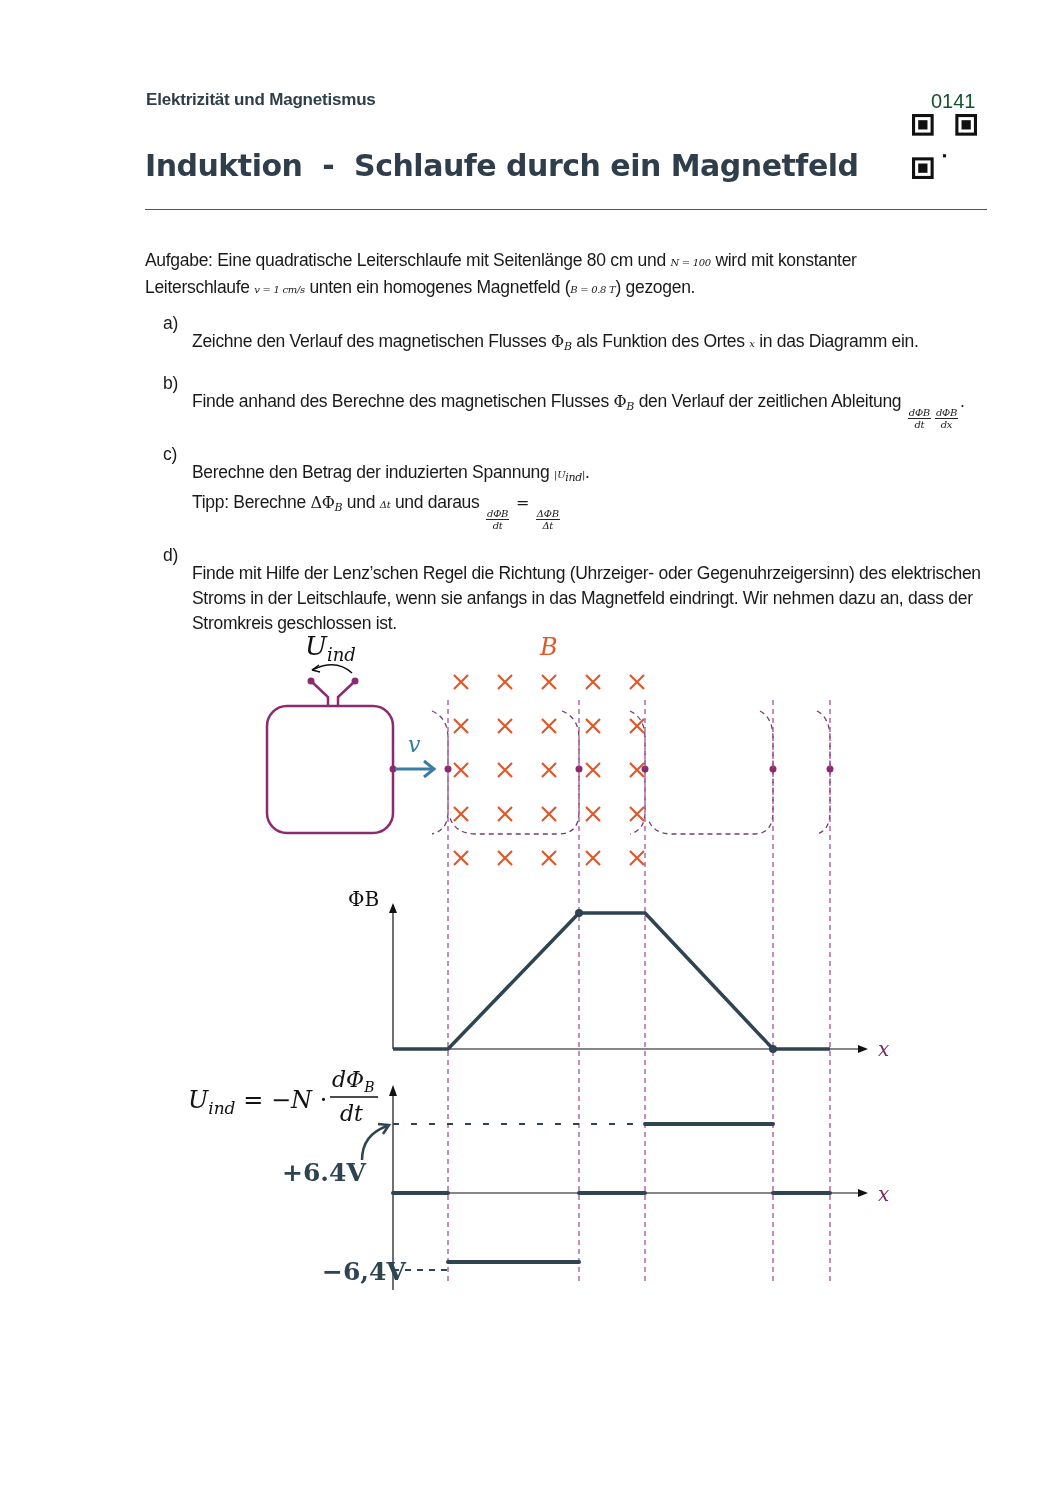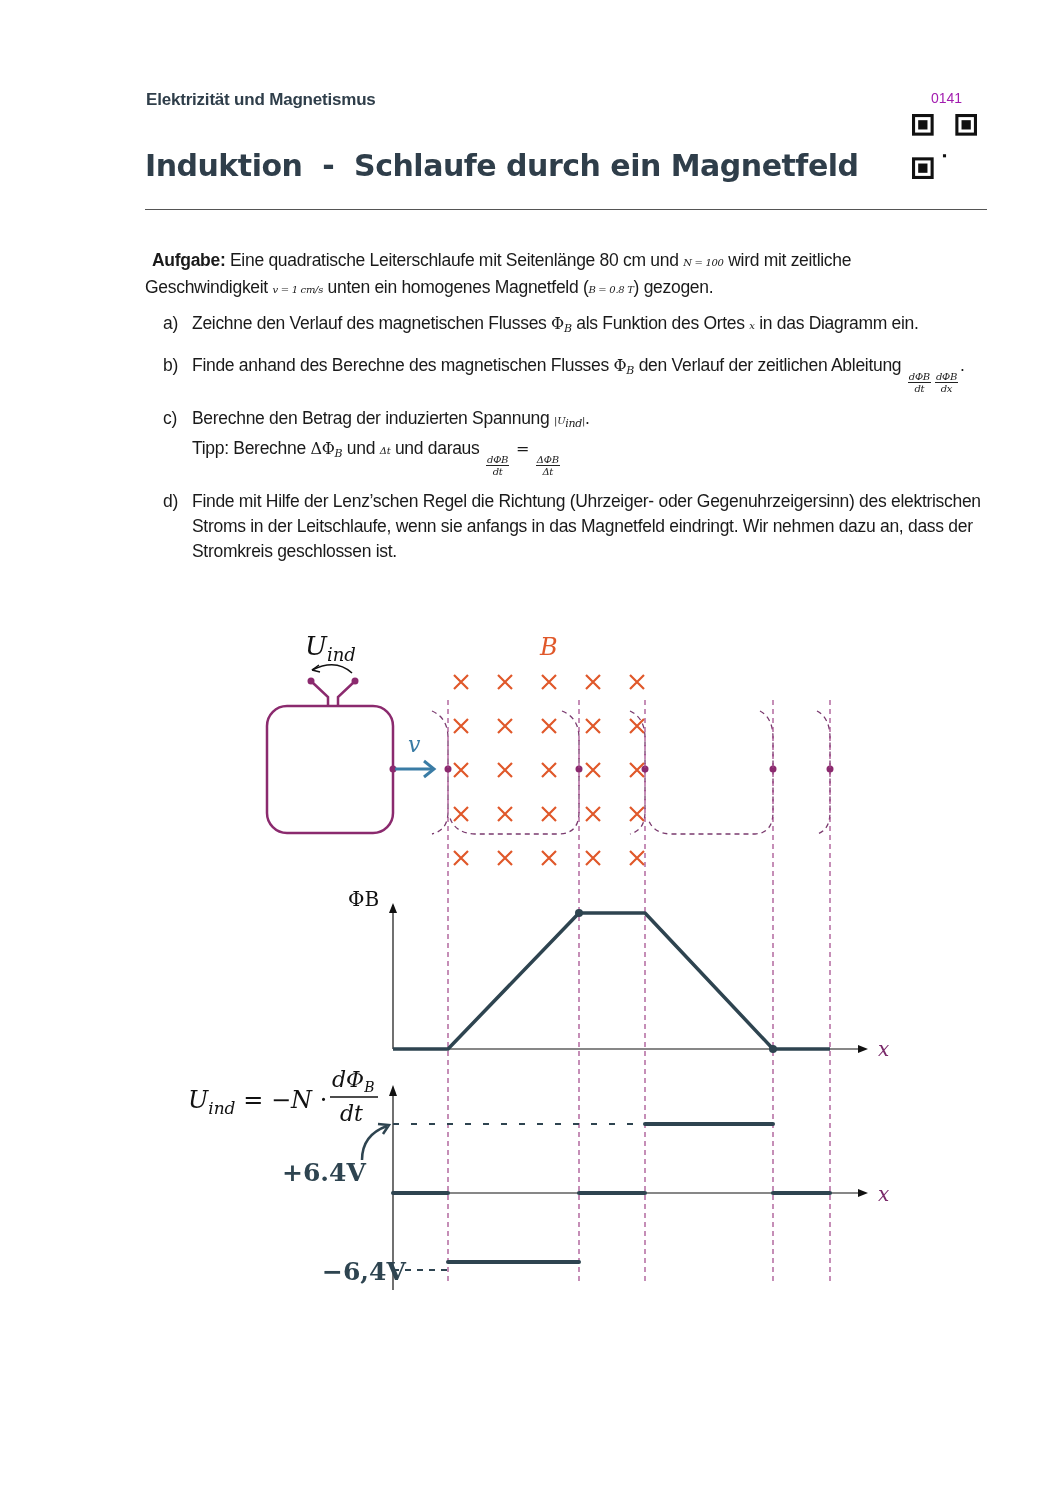--- a/index.html
+++ b/index.html
@@ -1,31 +1,31 @@
 <!DOCTYPE html>
 <html><head>
 <meta charset="utf-8">
 <style>
   html, body { margin: 0; padding: 0; background: #ffffff; }
   body { width: 1058px; height: 1497px; position: relative; overflow: hidden; font-family: "Liberation Sans", sans-serif; color: #1a1a1a; }
   .abs { position: absolute; }
   .category { left: 146px; top: 90px; font-size: 17px; font-weight: bold; color: #2f3e4a; font-family: Liberation Sans, sans-serif; letter-spacing: -0.2px; }
-  .sheet-no { left: 931px; top: 90px; font-size: 14px; color: #a21caf; font-family: "Liberation Sans", sans-serif; }
+  .sheet-no { left: 931px; top: 90px; font-size: 20px; color: #14532d; font-family: "Liberation Sans", sans-serif; }
   .qr { left: 912px; top: 114px; width: 65px; height: 65px; }
   .title { left: 145px; top: 148px; font-size: 30px; font-weight: bold; color: #2f3e4a; font-family: "DejaVu Sans", sans-serif; letter-spacing: -0.5px; white-space: pre; }
   .rule { left: 145px; top: 209px; width: 842px; height: 1px; background: #555; }
   .task { left: 145px; top: 248px; width: 845px; font-size: 17.5px; line-height: 25px; letter-spacing: -0.3px; }
-  .task b { font-weight: bold; margin-left: 7px; }
+  .task b { font-weight: normal; }
   .math { font-family: "DejaVu Serif", serif; font-style: italic; font-size: 10px; }
   .mathr { font-family: "DejaVu Serif", serif; font-size: 16px; }
   .sub { font-size: 11px; vertical-align: -3px; font-style: italic; font-family: "DejaVu Serif", serif; }
   .items { left: 163px; top: 311px; width: 830px; font-size: 17.5px; line-height: 25px; letter-spacing: -0.3px; }
   .item { display: flex; margin-bottom: 12px; }
   .item .lbl { width: 29px; flex: none; }
-  .item .txt { flex: 1; }
+  .item .txt { flex: 1; margin-top: 18px; }
   .frac { display: inline-flex; flex-direction: column; align-items: center; vertical-align: -9px; font-family: "DejaVu Serif", serif; font-style: italic; font-size: 10px; line-height: 11px; margin: 0 2px; }
   .frac .num { border-bottom: 1px solid #222; padding: 0 1px; }
   svg text { font-family: "DejaVu Serif", serif; }
 </style>
 </head>
 <body>
 
 <div class="abs category">Elektrizität und Magnetismus</div>
 <div class="abs sheet-no">0141</div>
 <svg class="abs qr" viewBox="0 0 21 21">
@@ -40,22 +40,22 @@
       <rect x="0" y="14" width="7" height="7"></rect>
       <rect x="1" y="15" width="5" height="5" fill="#fff"></rect>
       <rect x="2" y="16" width="3" height="3"></rect>
       <rect x="10" y="13" width="1" height="1"></rect>
     </g>
 </svg>
 <div class="abs title">Induktion  -  Schlaufe durch ein Magnetfeld</div>
 <div class="abs rule"></div>
 
 <div class="abs task">
-  <b>Aufgabe:</b><span> Eine quadratische Leiterschlaufe mit Seitenlänge 80 cm und </span><span class="math">N = 100</span><span> wird mit zeitliche</span><br>
-  <span>Geschwindigkeit </span><span class="math">v = 1 cm/s</span><span> unten ein homogenes Magnetfeld (</span><span class="math">B = 0.8 T</span><span>) gezogen.</span>
+  <b>Aufgabe:</b><span> Eine quadratische Leiterschlaufe mit Seitenlänge 80 cm und </span><span class="math">N = 100</span><span> wird mit konstanter</span><br>
+  <span>Leiterschlaufe </span><span class="math">v = 1 cm/s</span><span> unten ein homogenes Magnetfeld (</span><span class="math">B = 0.8 T</span><span>) gezogen.</span>
 </div>
 
 <div class="abs items">
   <div class="item">
     <span class="lbl">a)</span>
     <span class="txt"><span>Zeichne den Verlauf des magnetischen Flusses </span><span class="mathr">Φ</span><span class="sub">B</span><span> als Funktion des Ortes </span><span class="math">x</span><span> in das Diagramm ein.</span></span>
   </div>
   <div class="item">
     <span class="lbl">b)</span>
     <span class="txt"><span>Finde anhand des Berechne des magnetischen Flusses </span><span class="mathr">Φ</span><span class="sub">B</span><span> den Verlauf der zeitlichen Ableitung </span><span class="frac">

